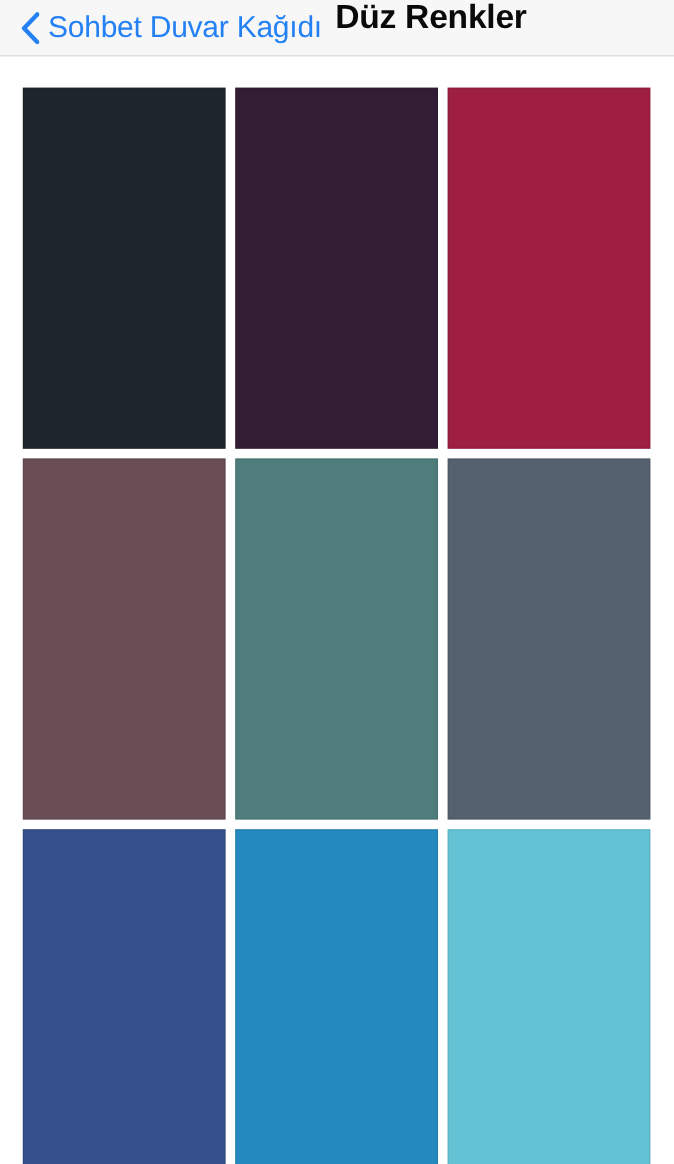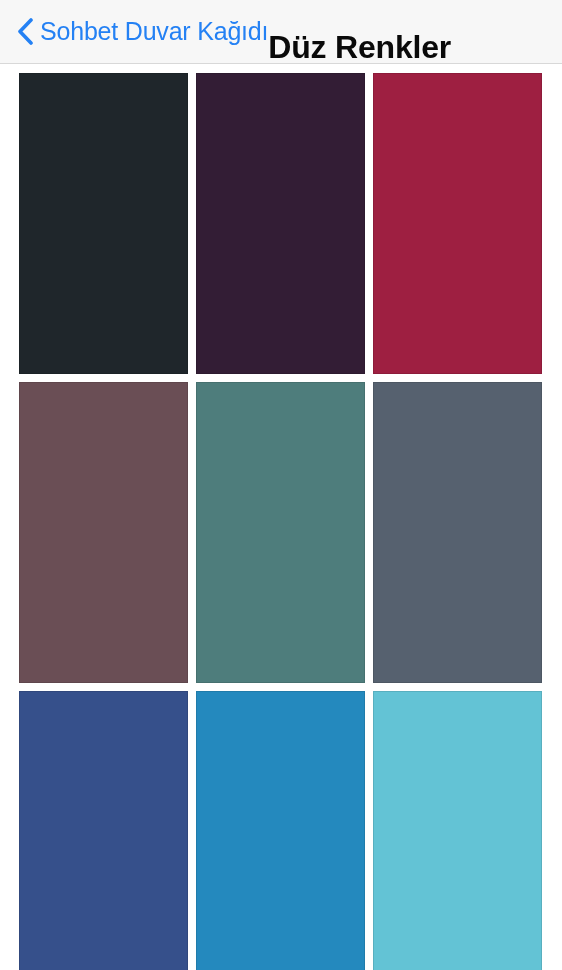--- a/index.html
+++ b/index.html
@@ -12,26 +12,26 @@
     background: #ffffff;
     font-family: "Liberation Sans", sans-serif;
     overflow: hidden;
     -webkit-font-smoothing: antialiased;
   }
 
   
   .nav-bar {
     position: relative;
     width: 562px;
-    height: 64px;
+    height: 47px;
     background: #f7f7f7;
     border-bottom: 1px solid #d8d8d8;
     box-sizing: border-box;
     display: flex;
-    align-items: flex-end;
+    align-items: flex-start;
   }
 
   .back-button {
     display: flex;
     align-items: center;
     height: 100%;
     padding-left: 17px;
     cursor: pointer;
     user-select: none;
   }
@@ -47,24 +47,25 @@
   .back-label {
     color: #2481f4;
     font-size: 25px;
     letter-spacing: -0.2px;
     line-height: 1;
     white-space: nowrap;
   }
 
   .nav-title {
     color: #0a0a0a;
-    font-size: 32px;
+    font-size: 28px;
     font-weight: bold;
     letter-spacing: -0.2px;
     line-height: 1;
+    margin-left: 11px;
     white-space: nowrap;
   }
 
   
   .color-grid {
     position: absolute;
     left: 19px;
     top: 73px;
     width: 524px;
     display: grid;

